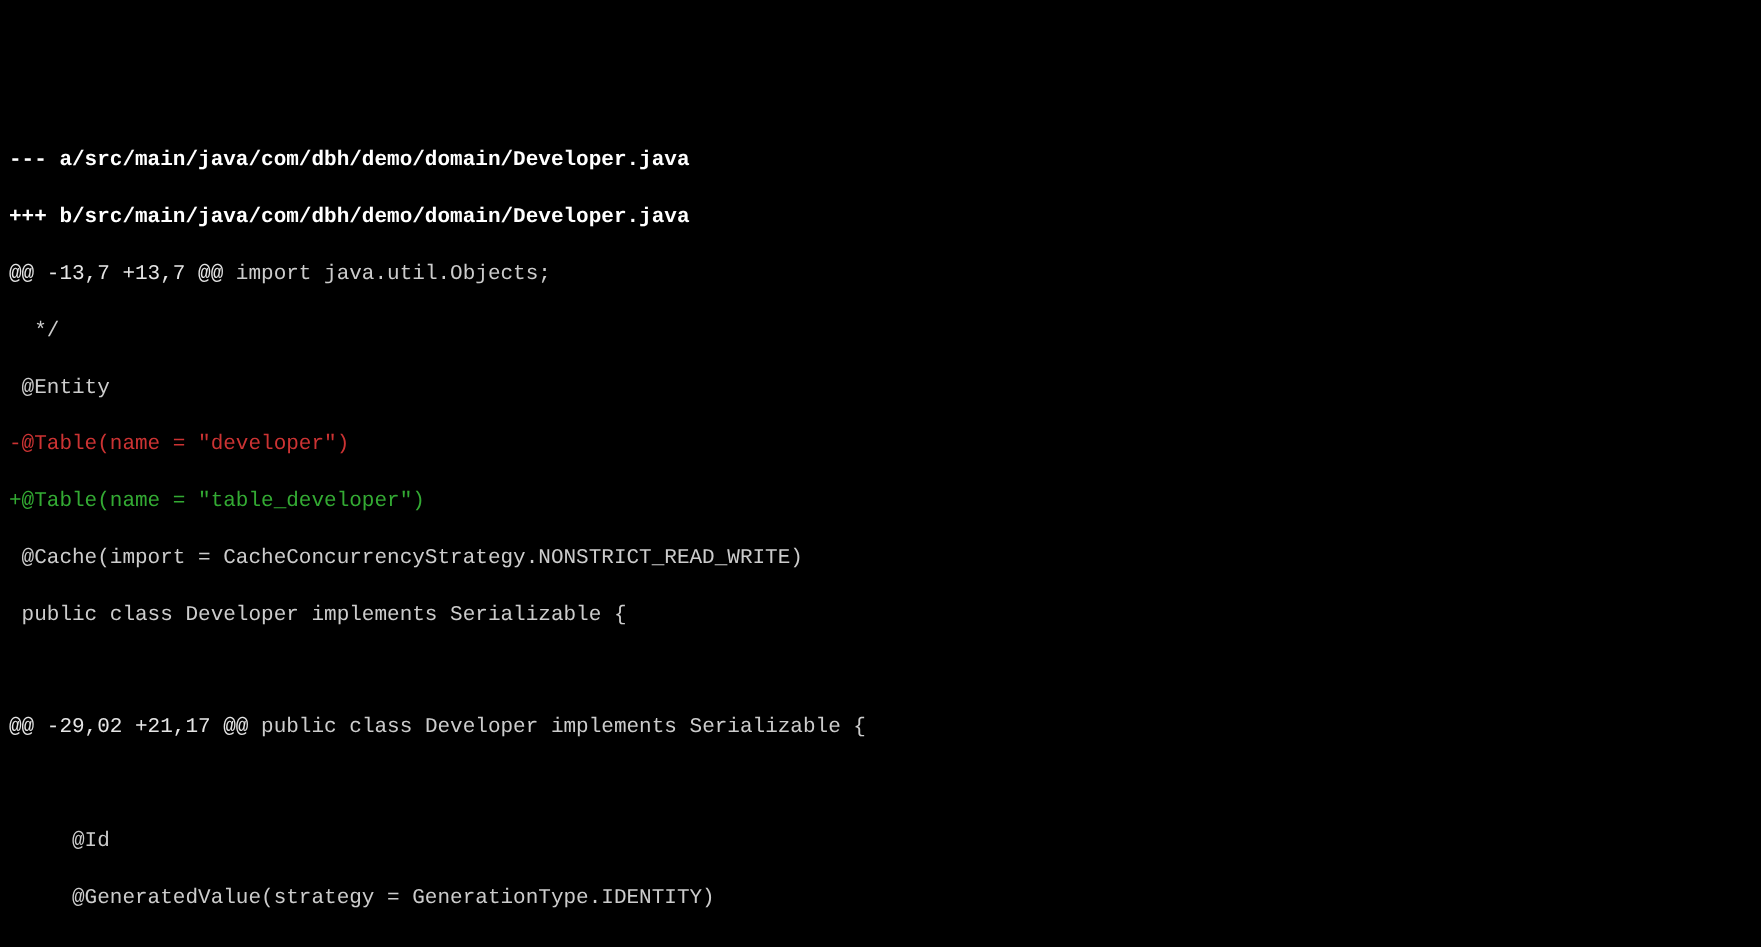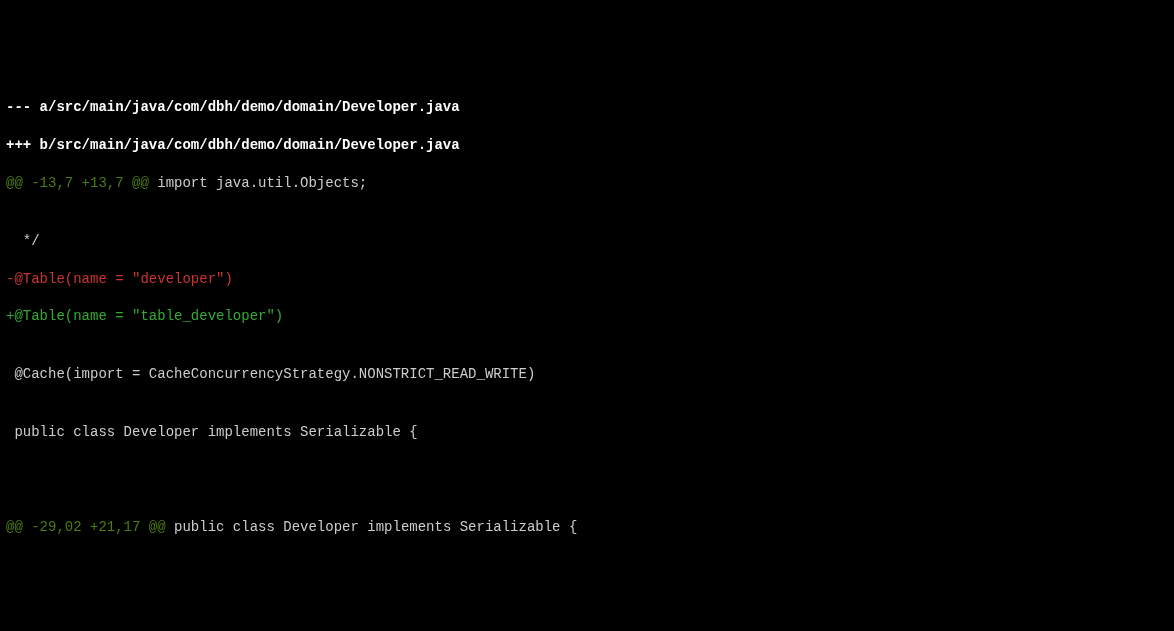--- a/index.html
+++ b/index.html
@@ -18,50 +18,51 @@
       overflow-x: hidden;
     }
     .diff-line {
       white-space: pre;
     }
     .bold-white {
       color: #ffffff;
       font-weight: bold;
     }
     .cyan {
-      color: #4d7c0f;
+      color: #e5e5e5;
     }
     .context {
       color: #cccccc;
-      margin-top: 20px;
     }
     .removed {
       color: #cc3333;
     }
     .added {
       color: #33aa33;
     }
   </style>
 </head>
 <body>
 
 
 
 <div>
 <div class="diff-line bold-white">--- a/src/main/java/com/dbh/demo/domain/Developer.java</div>
 <div class="diff-line bold-white">+++ b/src/main/java/com/dbh/demo/domain/Developer.java</div>
 <div class="diff-line"><span class="cyan">@@ -13,7 +13,7 @@</span><span class="context"> import java.util.Objects;</span></div>
 <div class="diff-line context">  */</div>
+<div class="diff-line context"> @Entity</div>
 <div class="diff-line removed">-@Table(name = "developer")</div>
 <div class="diff-line added">+@Table(name = "table_developer")</div>
 <div class="diff-line context"> @Cache(import = CacheConcurrencyStrategy.NONSTRICT_READ_WRITE)</div>
 <div class="diff-line context"> public class Developer implements Serializable {</div>
 <div class="diff-line context"> </div>
 <div class="diff-line"><span class="cyan">@@ -29,02 +21,17 @@</span><span class="context"> public class Developer implements Serializable {</span></div>
 <div class="diff-line context"> </div>
+<div class="diff-line context">     @Id</div>
 <div class="diff-line context">     @GeneratedValue(strategy = GenerationType.IDENTITY)</div>
 
 
 
 
 
 
 
 
 

